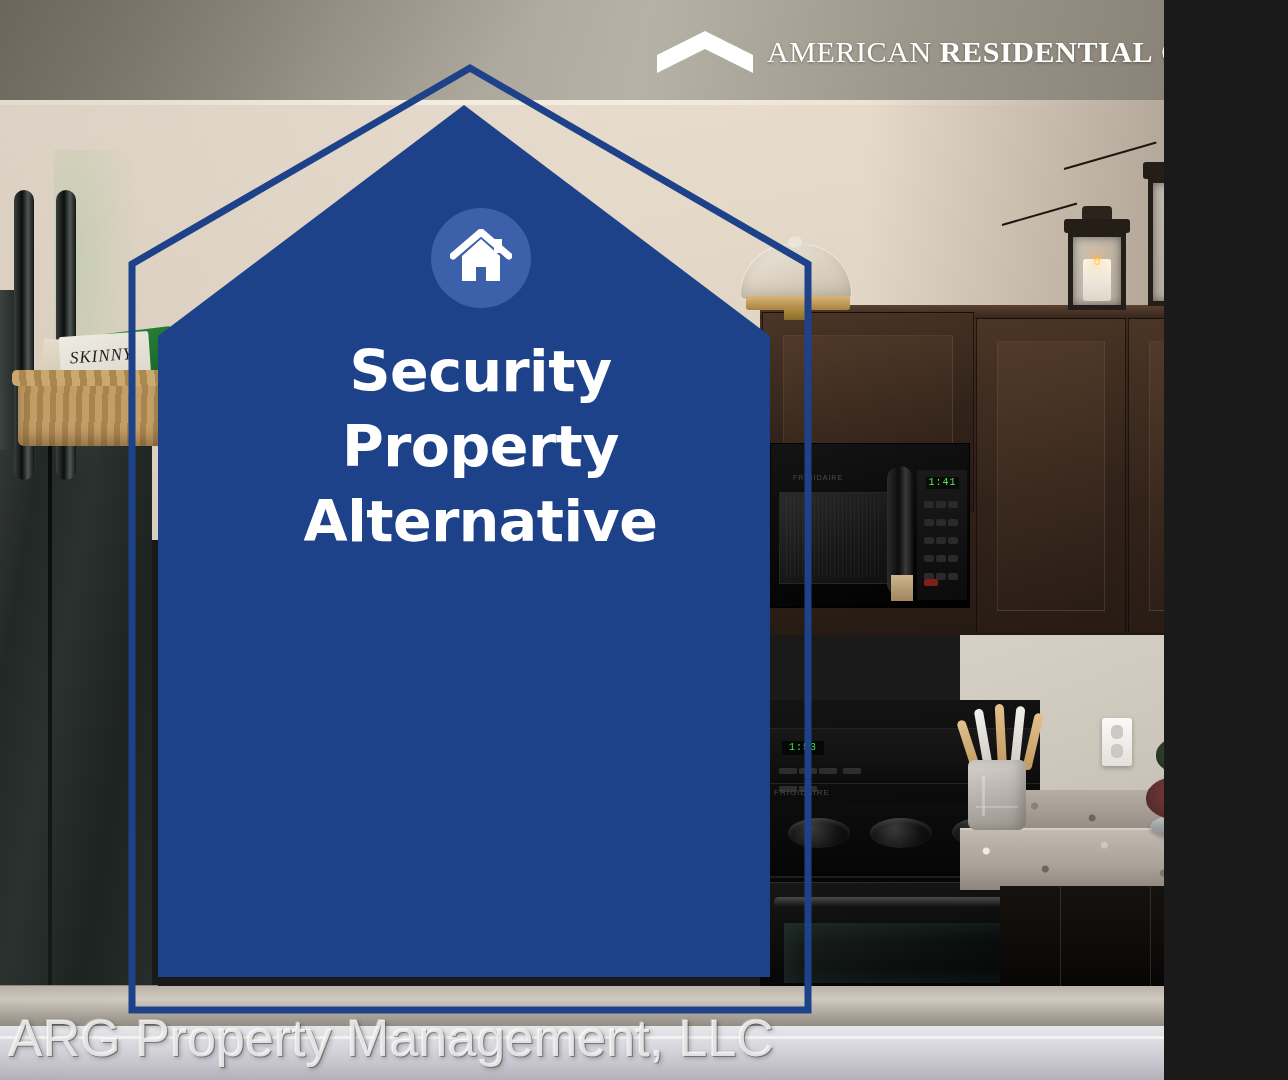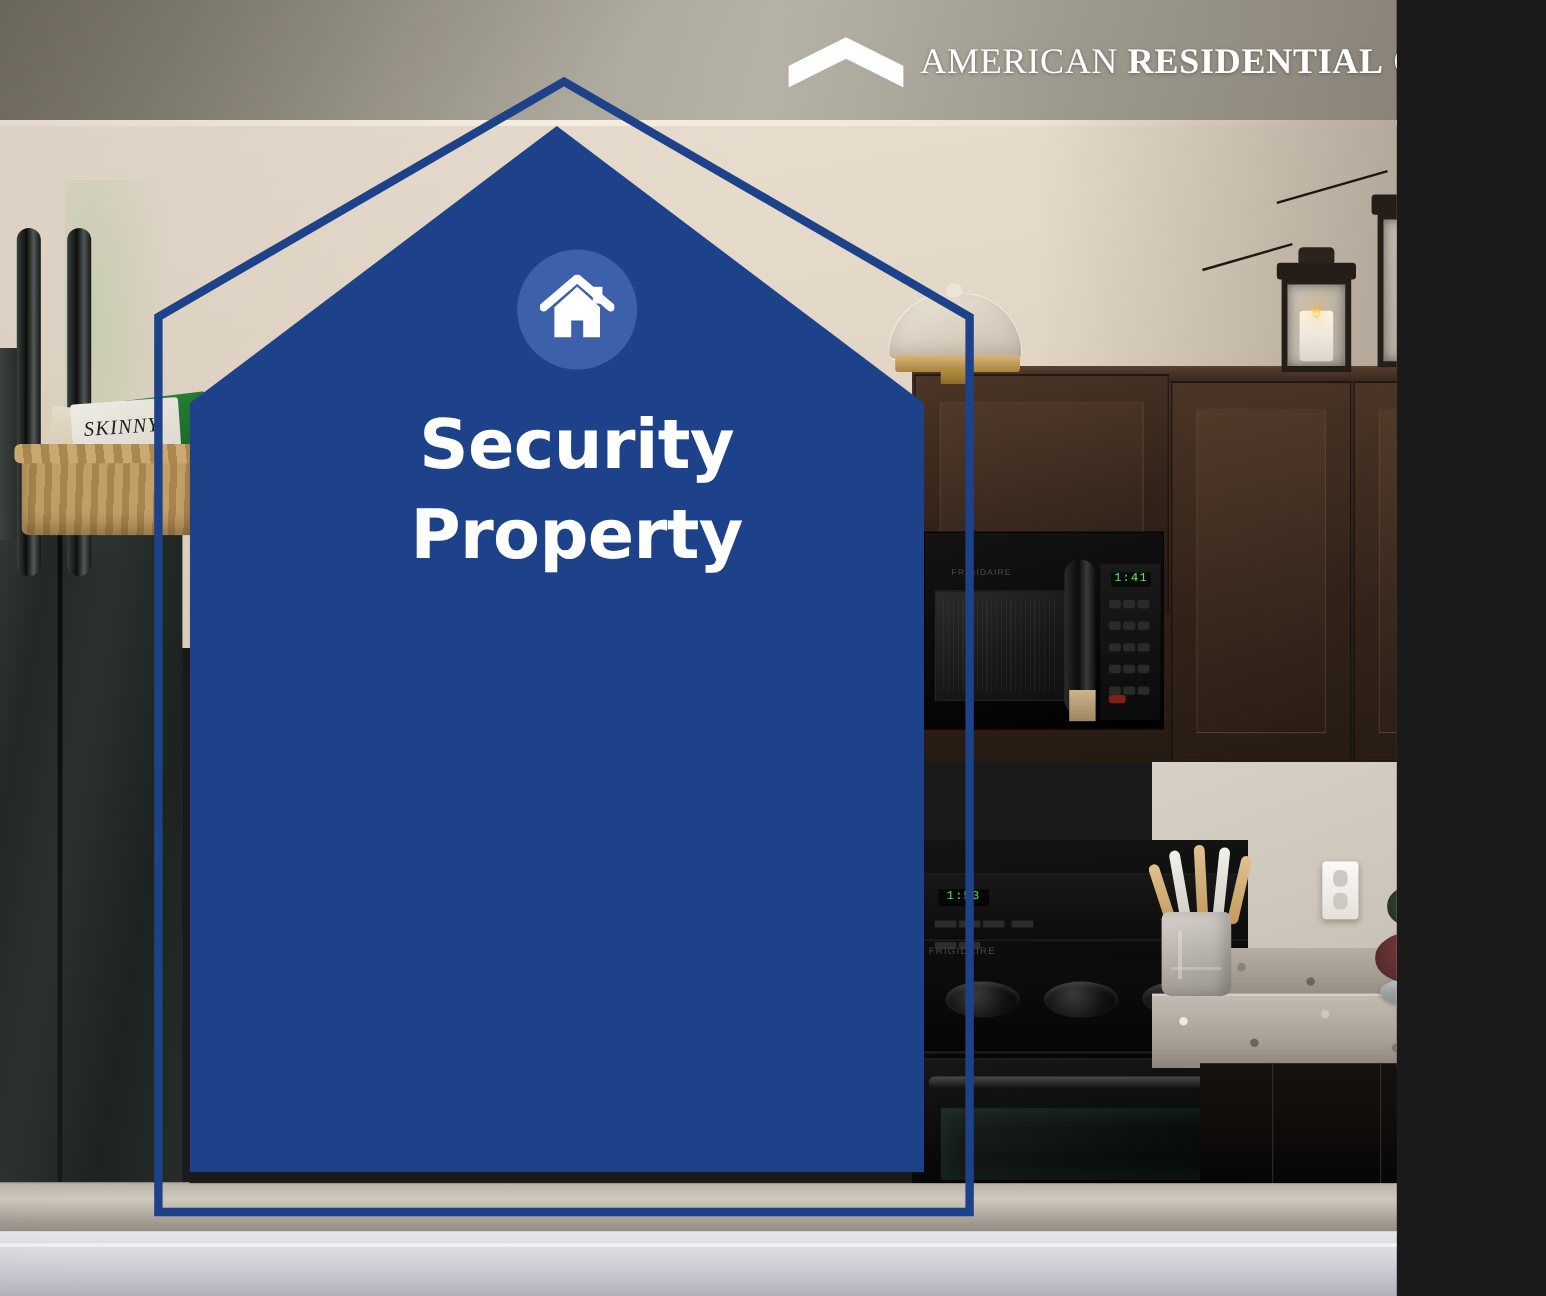--- a/index.html
+++ b/index.html
@@ -669,32 +669,34 @@
         <svg width="62" height="58" viewBox="0 0 62 58">
           <path d="M12 27 L31 10 L50 27 L50 52 L36 52 L36 38 L26 38 L26 52 L12 52 Z" fill="#ffffff"></path>
           <path d="M3 27 L31 3 L59 27" fill="none" stroke="#ffffff" stroke-width="7" stroke-linecap="round" stroke-linejoin="round"></path>
           <rect x="44" y="10" width="8" height="14" fill="#ffffff"></rect>
         </svg>
       </div>
 
       <div class="headline">
         <div>Security</div>
         <div>Property</div>
+        <div>Alternative</div>
       </div>
 
 
     </div>
   </div>
 
   <div class="eho">
     <svg width="58" height="44" viewBox="0 0 58 44">
       <path d="M29 2 L56 22 L50 22 L50 42 L8 42 L8 22 L2 22 Z" fill="none" stroke="#ffffff" stroke-width="5" stroke-linejoin="round"></path>
       <rect x="19" y="20" width="20" height="5" fill="#ffffff"></rect>
       <rect x="19" y="30" width="20" height="5" fill="#ffffff"></rect>
     </svg>
     <div class="eho-text">
       <div>EQUAL HOUSING</div>
       <div>OPPORTUNITY</div>
     </div>
   </div>
 
+  <div class="watermark">ARG Property Management, LLC</div>
 
 </div>
 
 </body></html>

